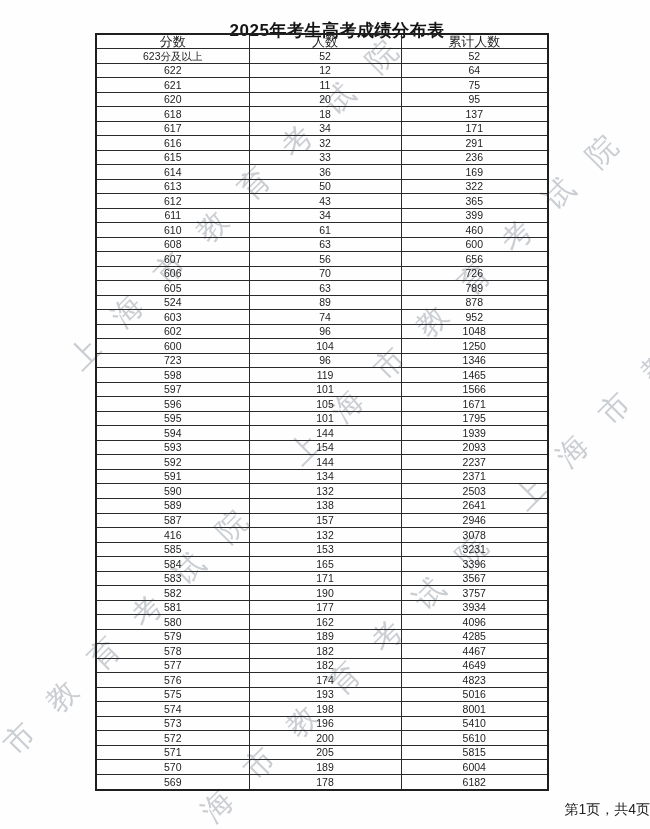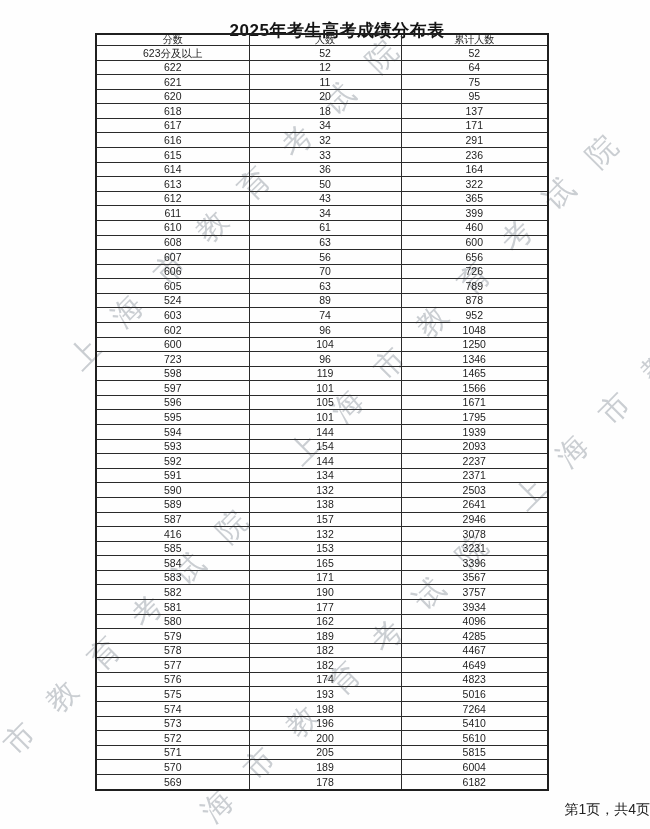--- a/index.html
+++ b/index.html
@@ -51,21 +51,21 @@
     text-align: center;
     vertical-align: middle;
     font-size: 10.5px;
     font-weight: 400;
     color: #1c1c1c;
     padding: 0;
     line-height: 1;
     overflow: hidden;
   }
   table.score-table { border: 2px solid #1f1f1f; }
-  table.score-table th { font-size: 10px; }
+  table.score-table th { font-size: 13px; }
   
   .footer {
     position: absolute; top: 801px; left: 0; width: 100%;
     text-align: right;
     font-size: 14px;
     color: #222222;
     z-index: 2;
   }
 </style>
 </head>
@@ -133,21 +133,21 @@
           <td>291</td>
         </tr>
         <tr>
           <td>615</td>
           <td>33</td>
           <td>236</td>
         </tr>
         <tr>
           <td>614</td>
           <td>36</td>
-          <td>164</td>
+          <td>169</td>
         </tr>
         <tr>
           <td>613</td>
           <td>50</td>
           <td>322</td>
         </tr>
         <tr>
           <td>612</td>
           <td>43</td>
           <td>365</td>
@@ -318,21 +318,21 @@
           <td>4823</td>
         </tr>
         <tr>
           <td>575</td>
           <td>193</td>
           <td>5016</td>
         </tr>
         <tr>
           <td>574</td>
           <td>198</td>
-          <td>7264</td>
+          <td>8001</td>
         </tr>
         <tr>
           <td>573</td>
           <td>196</td>
           <td>5410</td>
         </tr>
         <tr>
           <td>572</td>
           <td>200</td>
           <td>5610</td>

